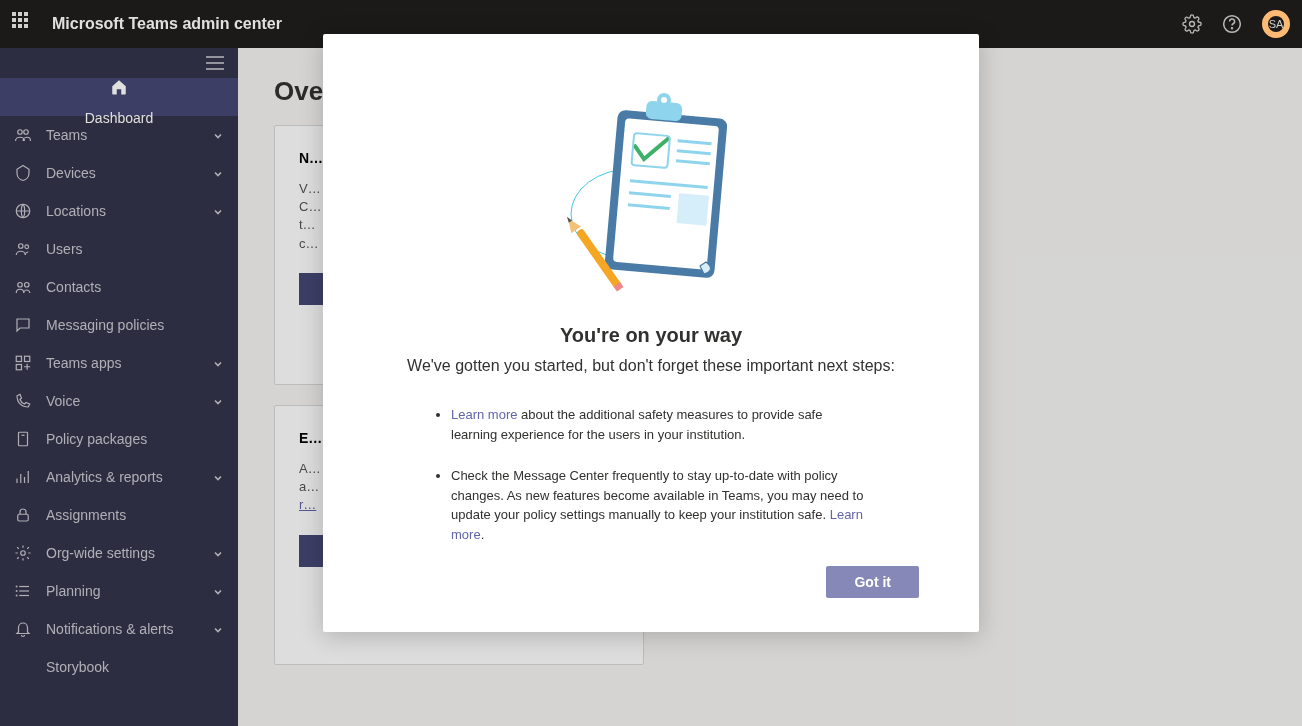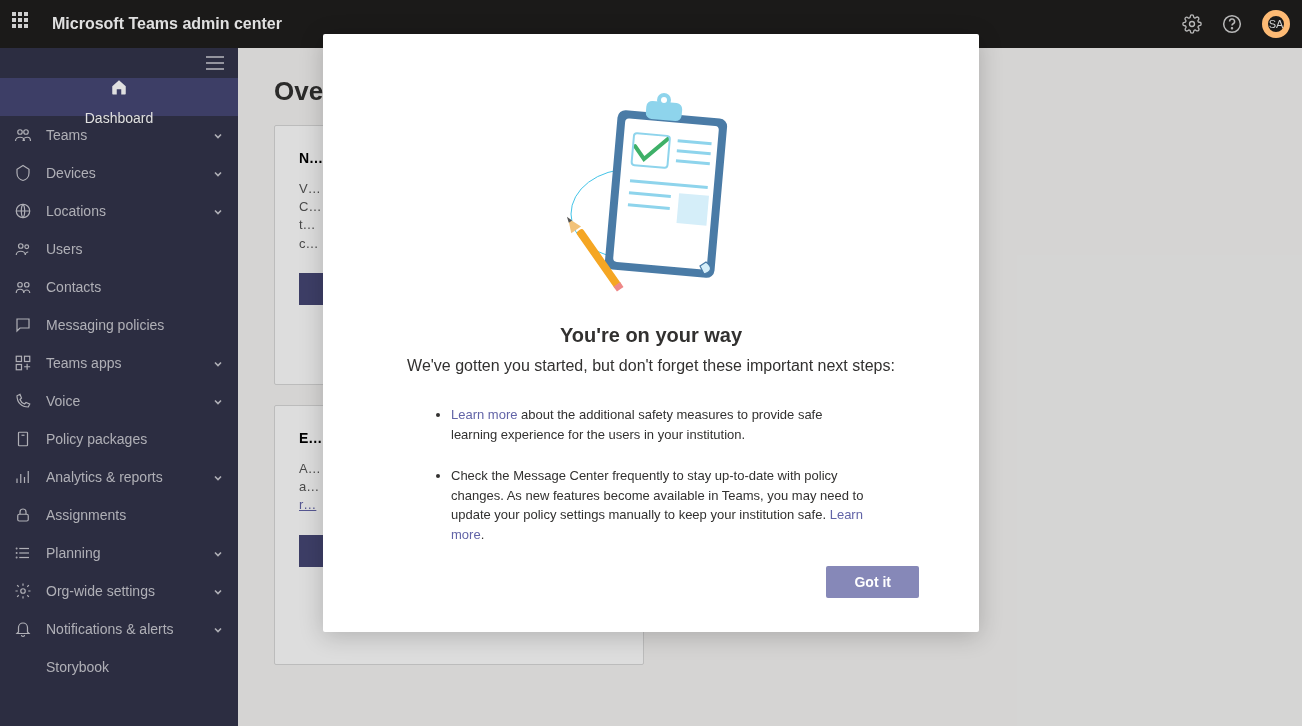--- a/index.html
+++ b/index.html
@@ -206,41 +206,41 @@
             <svg viewBox="0 0 24 24" fill="none" stroke="currentColor" stroke-width="1.6">
               <rect x="5" y="11" width="14" height="9" rx="2"></rect>
               <path d="M8 11V8a4 4 0 0 1 8 0v3"></path>
             </svg>
           </span>
           <span class="nav-label">Assignments</span>
         </div>
         <div class="nav-item">
           <span class="nav-icon">
             <svg viewBox="0 0 24 24" fill="none" stroke="currentColor" stroke-width="1.6">
+              <circle cx="12" cy="12" r="3"></circle>
+              <path d="M12 2v3M12 19v3M4.2 4.2l2.1 2.1M17.7 17.7l2.1 2.1M2 12h3M19 12h3M4.2 19.8l2.1-2.1M17.7 6.3l2.1-2.1"></path>
+            </svg>
+          </span>
+          <span class="nav-label">Org-wide settings</span>
+          <span class="chevron"><svg viewBox="0 0 12 12" fill="none" stroke="currentColor" stroke-width="1.6">
+              <polyline points="3,4.5 6,7.5 9,4.5"></polyline>
+            </svg></span>
+        </div>
+        <div class="nav-item">
+          <span class="nav-icon">
+            <svg viewBox="0 0 24 24" fill="none" stroke="currentColor" stroke-width="1.6">
               <line x1="7" y1="6" x2="20" y2="6"></line>
               <line x1="7" y1="12" x2="20" y2="12"></line>
               <line x1="7" y1="18" x2="20" y2="18"></line>
               <circle cx="3.5" cy="6" r="0.5" fill="currentColor"></circle>
               <circle cx="3.5" cy="12" r="0.5" fill="currentColor"></circle>
               <circle cx="3.5" cy="18" r="0.5" fill="currentColor"></circle>
             </svg>
           </span>
           <span class="nav-label">Planning</span>
-          <span class="chevron"><svg viewBox="0 0 12 12" fill="none" stroke="currentColor" stroke-width="1.6">
-              <polyline points="3,4.5 6,7.5 9,4.5"></polyline>
-            </svg></span>
-        </div>
-        <div class="nav-item">
-          <span class="nav-icon">
-            <svg viewBox="0 0 24 24" fill="none" stroke="currentColor" stroke-width="1.6">
-              <circle cx="12" cy="12" r="3"></circle>
-              <path d="M12 2v3M12 19v3M4.2 4.2l2.1 2.1M17.7 17.7l2.1 2.1M2 12h3M19 12h3M4.2 19.8l2.1-2.1M17.7 6.3l2.1-2.1"></path>
-            </svg>
-          </span>
-          <span class="nav-label">Org-wide settings</span>
           <span class="chevron"><svg viewBox="0 0 12 12" fill="none" stroke="currentColor" stroke-width="1.6">
               <polyline points="3,4.5 6,7.5 9,4.5"></polyline>
             </svg></span>
         </div>
         <div class="nav-item">
           <span class="nav-icon">
             <svg viewBox="0 0 24 24" fill="none" stroke="currentColor" stroke-width="1.6">
               <path d="M6 16V10a6 6 0 1 1 12 0v6l2 2H4z"></path>
               <path d="M10 20a2 2 0 0 0 4 0"></path>
             </svg>

